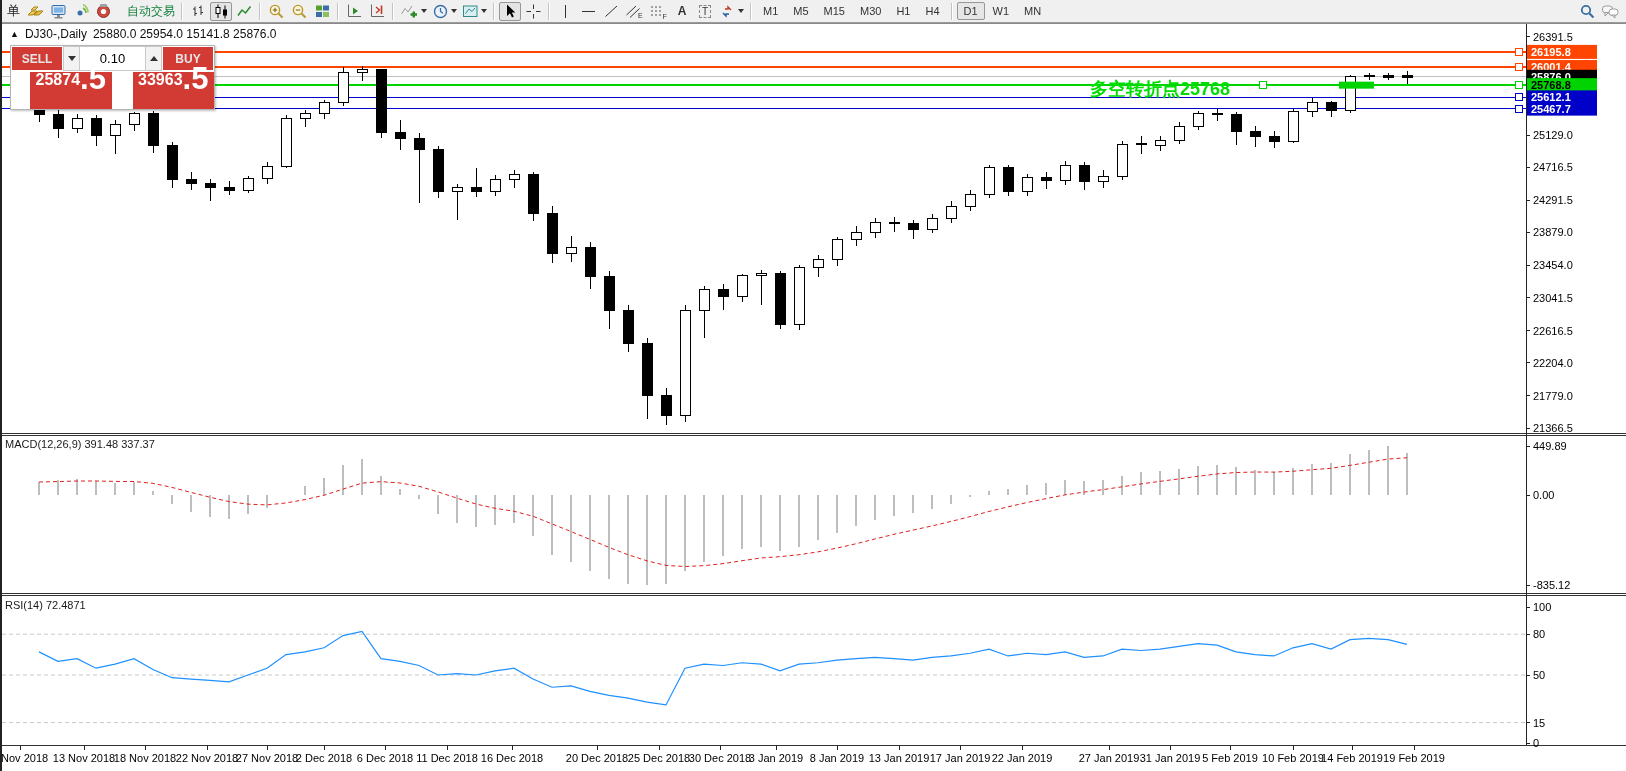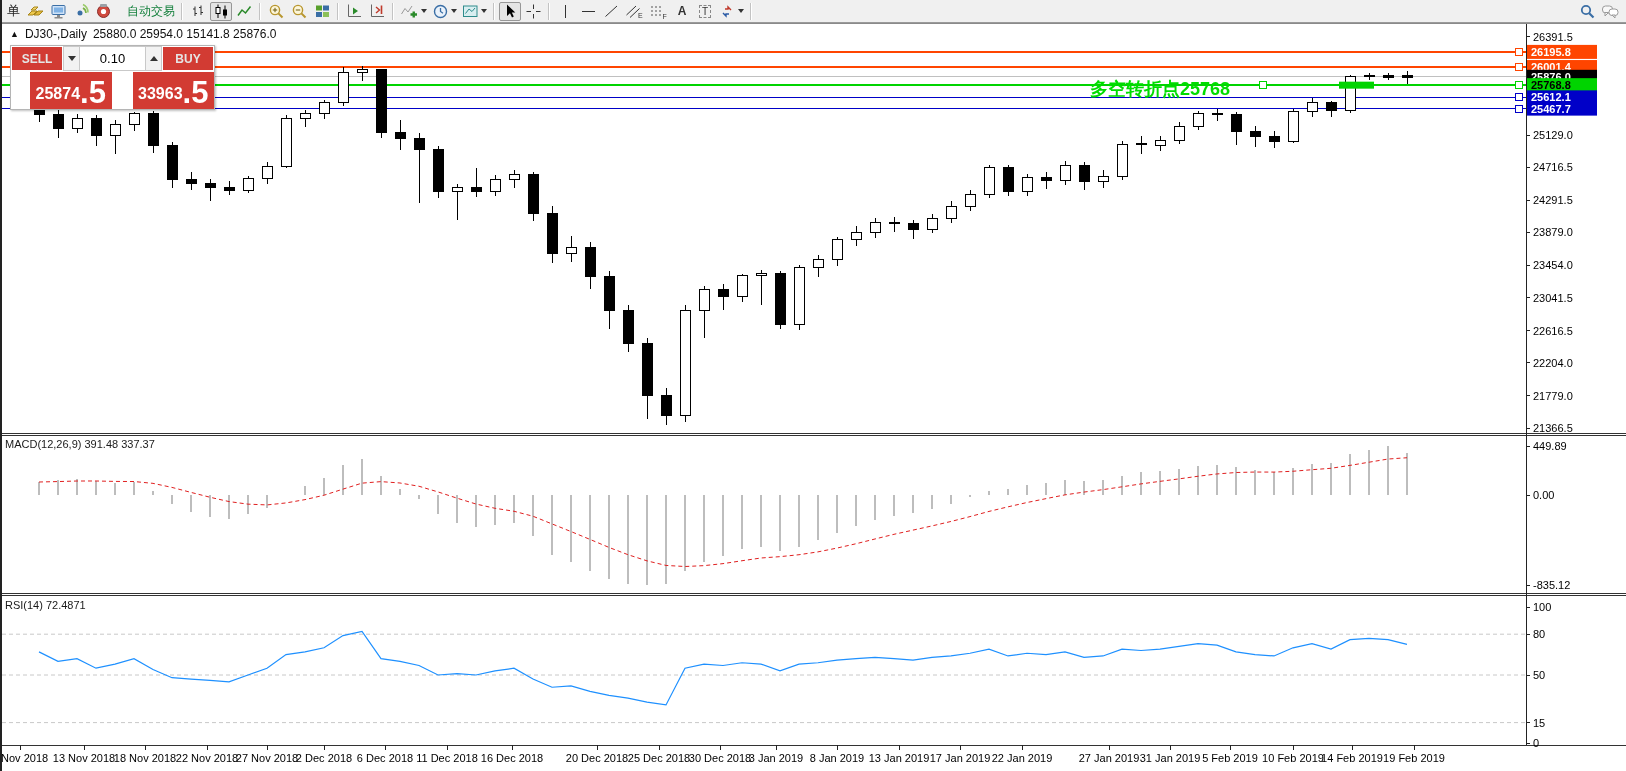--- a/index.html
+++ b/index.html
@@ -38,21 +38,21 @@
   .vol-btn{width:17px;background:#f2f2f2;border:1px solid #c9c9c9;display:flex;
            align-items:center;justify-content:center;cursor:pointer;padding:0;}
   .tri-down{width:0;height:0;border-left:4px solid transparent;border-right:4px solid transparent;
             border-top:5px solid #333;}
   .tri-up{width:0;height:0;border-left:4px solid transparent;border-right:4px solid transparent;
           border-bottom:5px solid #333;}
   .vol-input{flex:1;width:40px;border:1px solid #c9c9c9;border-left:none;border-right:none;
              text-align:center;font-size:13px;padding:0 4px;font-family:"Liberation Sans",sans-serif;}
   .p-row2{display:flex;height:37px;background:#fff;gap:2px;padding-top:1px;}
   .price-cell{flex:1;background:#d23b33;color:#fff;display:flex;align-items:flex-end;
-              justify-content:center;cursor:pointer;padding-bottom:2px;margin-left:19px;}
+              justify-content:center;cursor:pointer;padding-bottom:16px;margin-left:19px;}
   .p-small{font-size:16px;font-weight:bold;line-height:26px;}
   .p-big{font-size:31px;font-weight:bold;line-height:28px;}
   #chart-svg{position:absolute;top:0;left:0;z-index:1;}
 </style>
 </head>
 <body>
 
 <div id="app">
 
   <div class="toolbar">
@@ -258,20 +258,32 @@
     <span class="tb-btn">
         <span>
           <svg width="17" height="17">
             <path d="M4,10 L7,13 L7,11 L10,11" fill="none" stroke="#2a5aa5" stroke-width="1.4"></path>
             <path d="M12,7 L9,4 L9,6 L6,6" fill="none" stroke="#c0392b" stroke-width="1.4"></path>
           </svg>
         </span>
         <span class="dd-caret"></span>
       </span>
     <span class="tb-sep"></span>
+    <span id="tf-group">
+        <span class="tf-btn">M1</span>
+        <span class="tf-btn">M5</span>
+        <span class="tf-btn">M15</span>
+        <span class="tf-btn">M30</span>
+        <span class="tf-btn">H1</span>
+        <span class="tf-btn">H4</span>
+        <span class="tb-sep"></span>
+        <span class="tf-btn active">D1</span>
+        <span class="tf-btn">W1</span>
+        <span class="tf-btn">MN</span>
+      </span>
     <span class="spacer"></span>
     <span class="tb-btn">
         <span>
           <svg width="17" height="17">
             <circle cx="7" cy="7" r="4.2" fill="none" stroke="#3a6ea5" stroke-width="1.8"></circle>
             <line x1="10.2" y1="10.2" x2="14.5" y2="14.5" stroke="#3a6ea5" stroke-width="2.2"></line>
           </svg>
         </span>
       </span>
     <span class="tb-btn">

